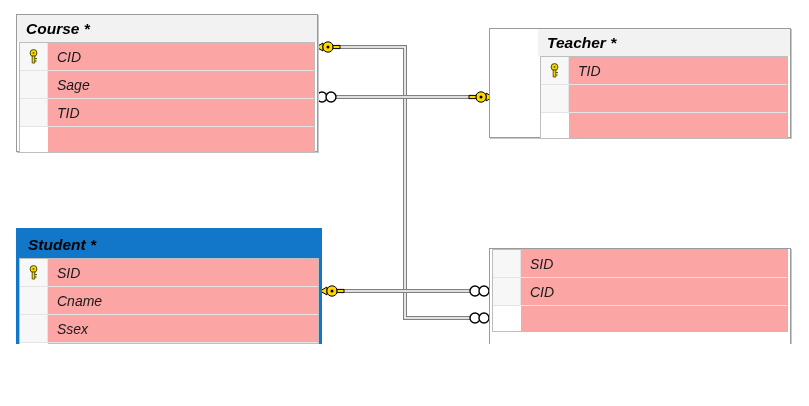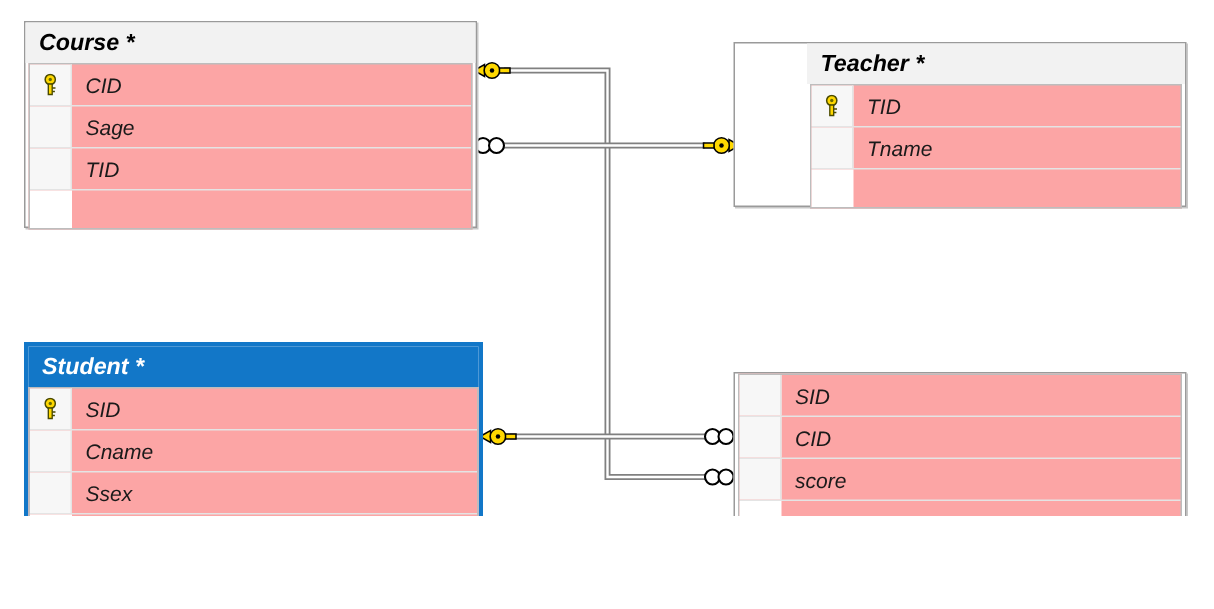--- a/index.html
+++ b/index.html
@@ -46,21 +46,21 @@
     padding: 0 4px 0 9px;
     font-size: 15.5px;
     font-weight: bold;
     color: #000000;
     background: #f2f2f2;
     white-space: nowrap;
     overflow: hidden;
   }
   .entity.selected .entity-header {
     background: #1277c8;
-    color: #ffffff;
+    color: #000000;
   }
 
   .entity-grid {
     border: 1px solid #bdbdbd;
     border-top: 1px solid #bdbdbd;
     margin: 0 2px 2px 2px;
     background: #fca5a5;
   }
   .entity.selected .entity-grid {
     margin: 0 0 0 0;
@@ -204,21 +204,20 @@
             <circle cx="6.5" cy="4" r="3.4" fill="#ffd800" stroke="#4a4a00" stroke-width="1"></circle>
             <circle cx="6.5" cy="4" r="1.1" fill="#6b6b00"></circle>
             <path d="M 5.2 7 H 7.8 V 14 H 5.2 Z" fill="#ffd800" stroke="#4a4a00" stroke-width="0.9"></path>
             <path d="M 7.8 9.6 H 10 M 7.8 12 H 9.6" stroke="#4a4a00" stroke-width="1"></path>
           </svg>
         </div>
         <div class="row-name">TID</div>
       </div>
       <div class="row">
         <div class="row-keycell"></div>
-        <div class="row-name">Tname</div>
       </div>
       <div class="row filler">
         <div class="row-keycell"></div>
         <div class="row-name"></div>
       </div>
     </div>
   </div>
 
   <div class="entity selected" style="left:16px; top:228px; width:306px; height:155px;">
     <div class="entity-header">Student *</div>
@@ -252,24 +251,20 @@
   <div class="entity" style="left:489px; top:248px; width:302px; height:136px;">
     <div class="entity-grid">
       <div class="row">
         <div class="row-keycell"></div>
         <div class="row-name">SID</div>
       </div>
       <div class="row">
         <div class="row-keycell"></div>
         <div class="row-name">CID</div>
       </div>
-      <div class="row">
-        <div class="row-keycell"></div>
-        <div class="row-name">score</div>
-      </div>
       <div class="row filler">
         <div class="row-keycell"></div>
         <div class="row-name"></div>
       </div>
     </div>
   </div>
 
 </div>
 
 </body></html>

